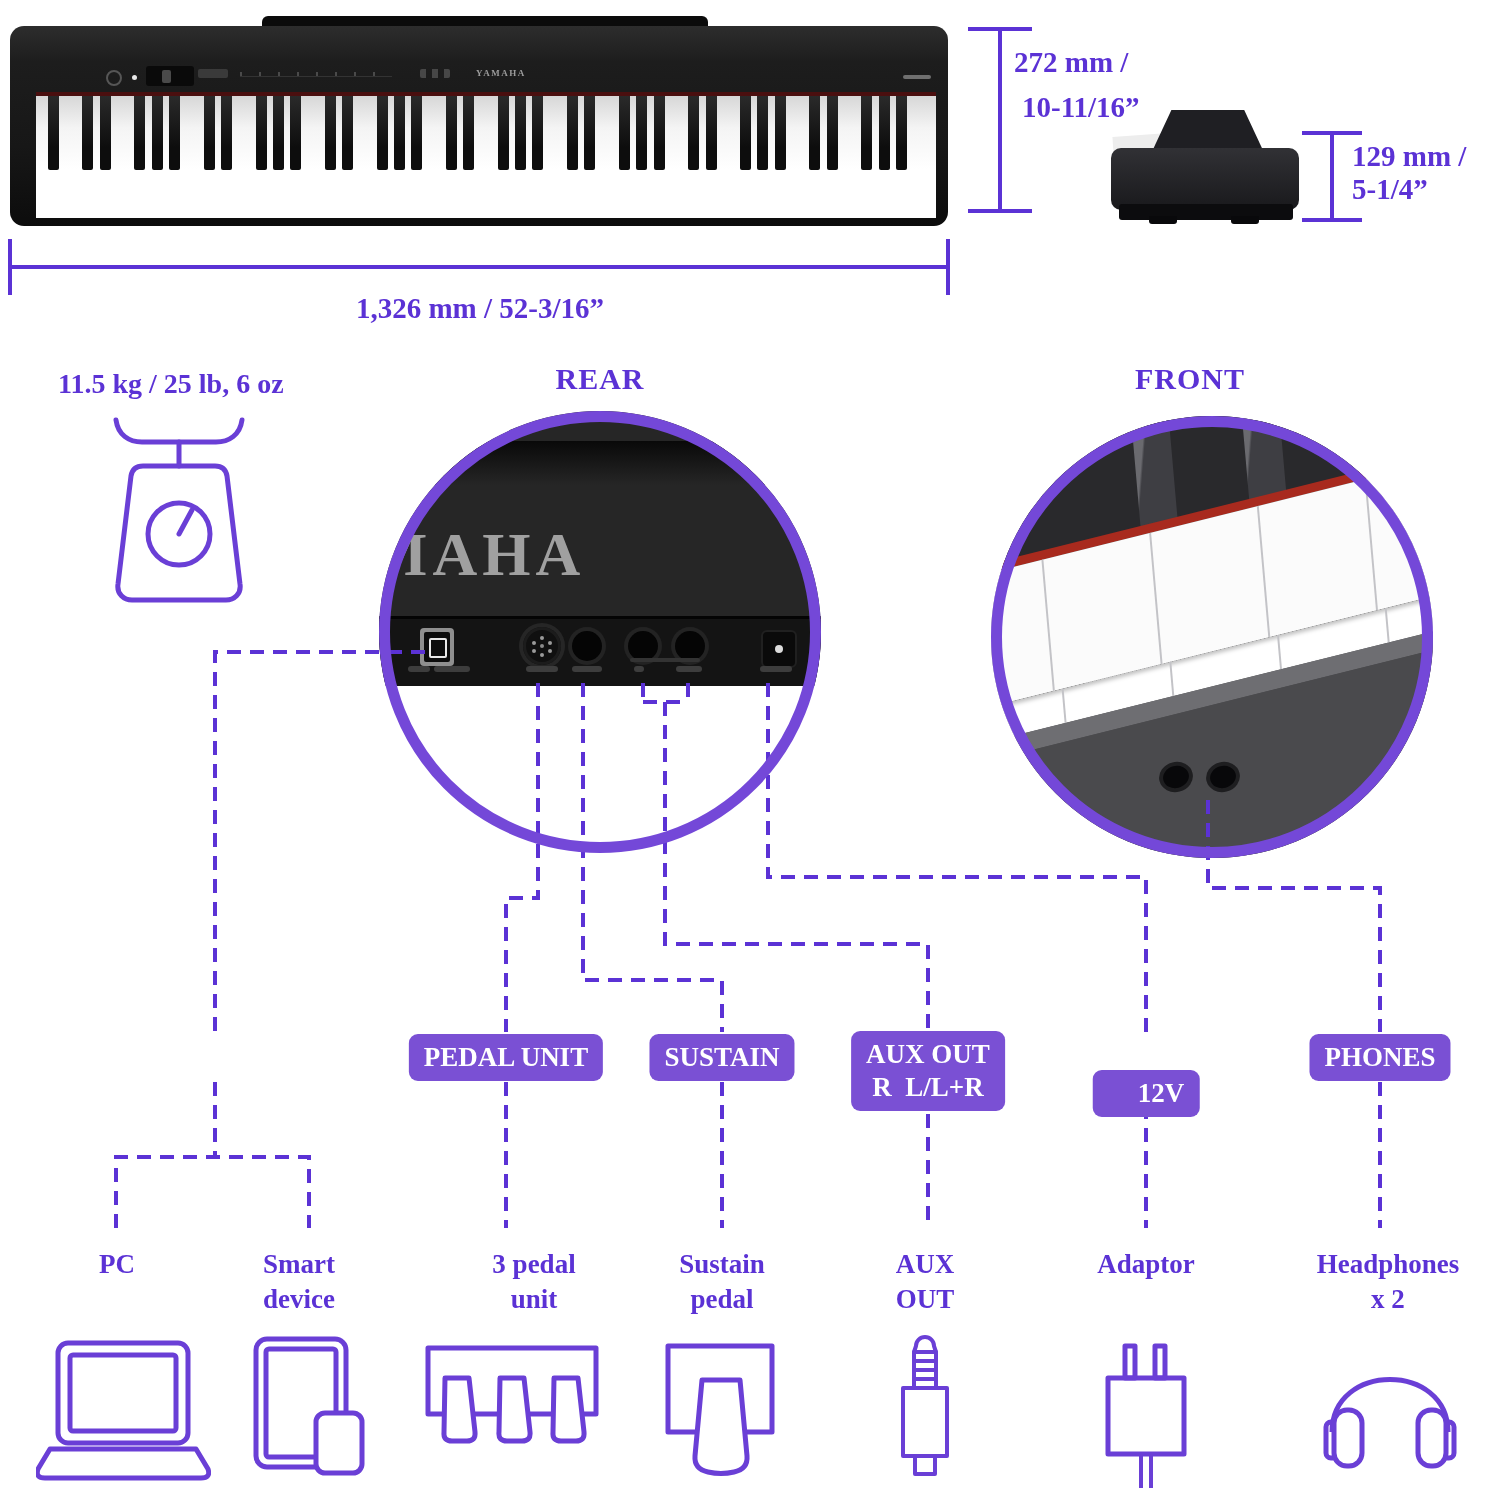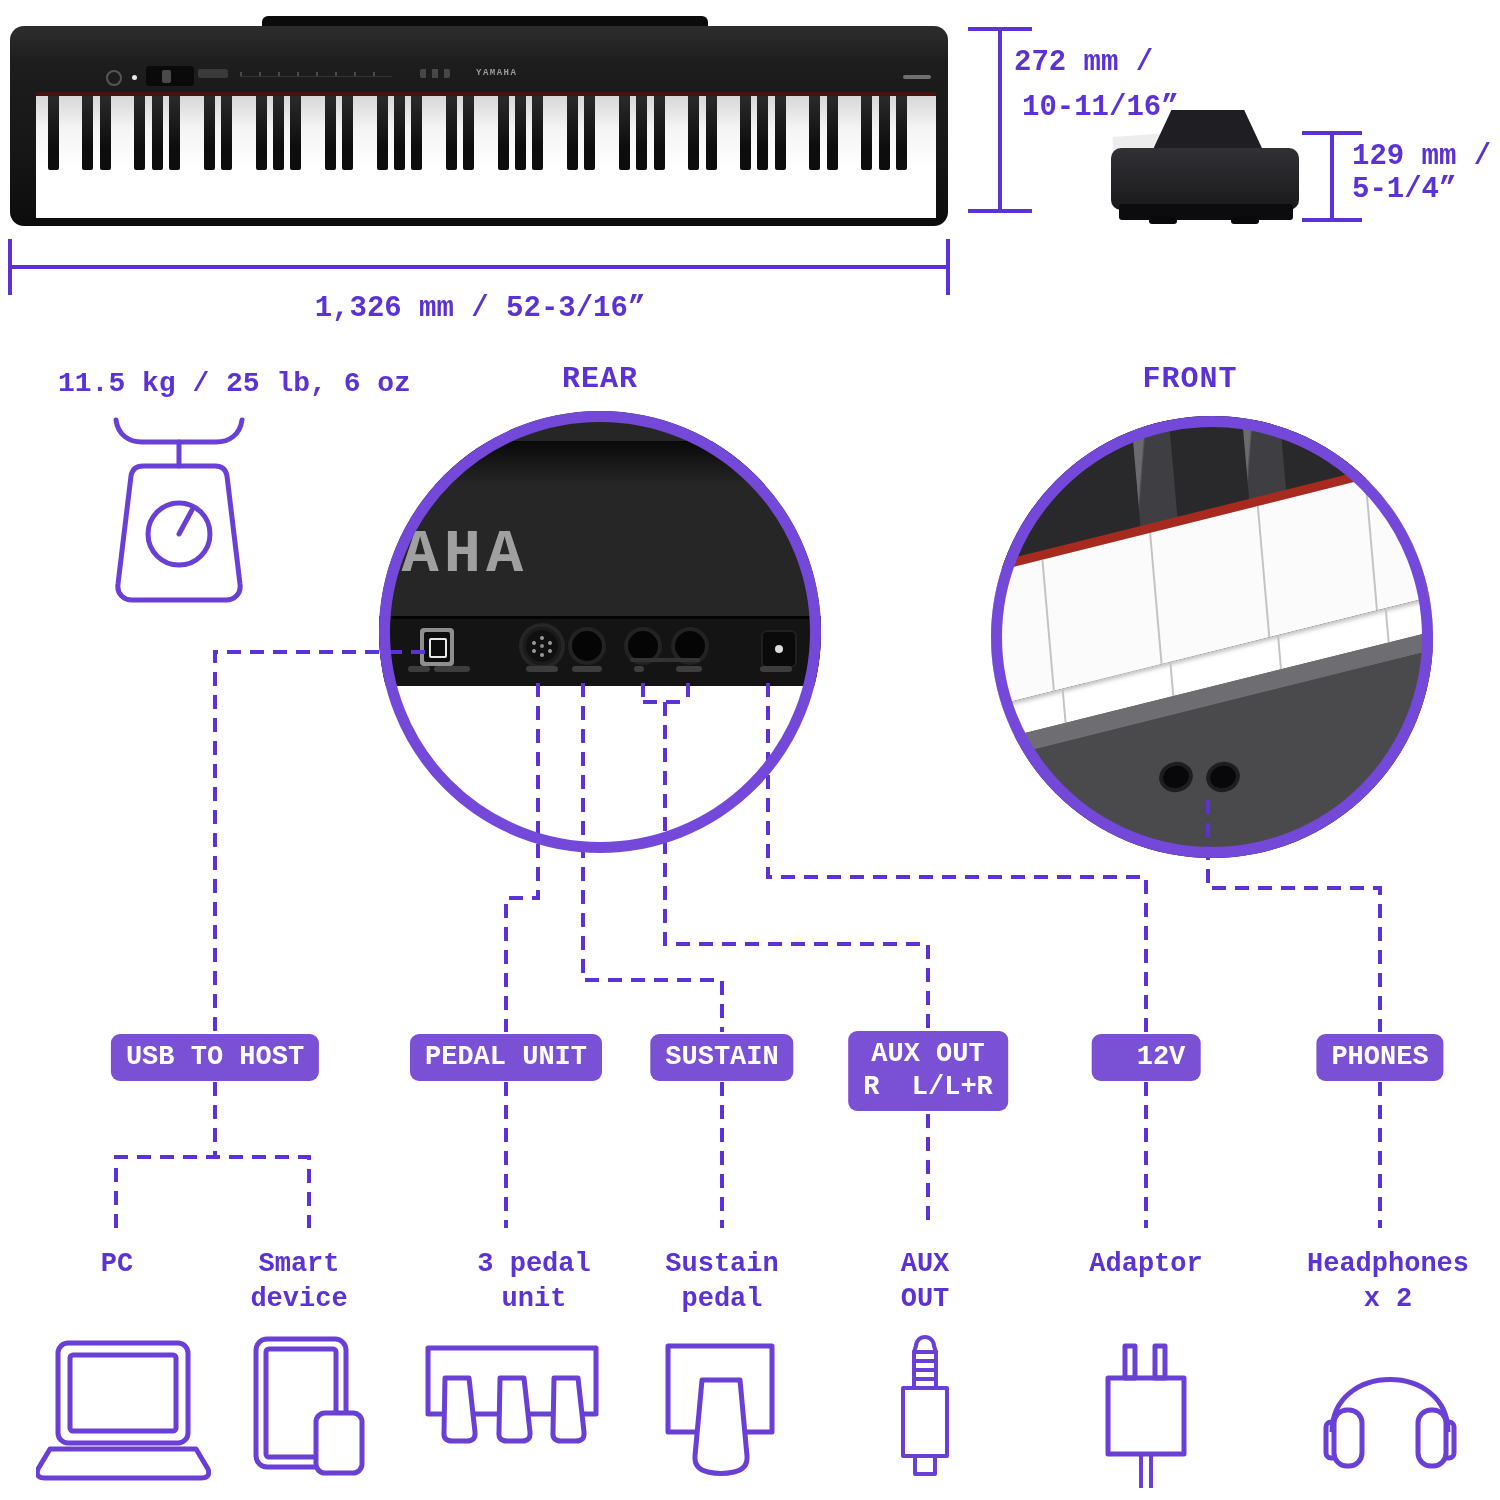--- a/index.html
+++ b/index.html
@@ -1,17 +1,17 @@
 <!DOCTYPE html>
 <html><head>
 <meta charset="utf-8">
 <style>
   html,body{margin:0;padding:0;background:#fff;}
   #stage{position:relative;width:1500px;height:1500px;background:#ffffff;overflow:hidden;
-         font-family:Liberation Mono, monospace;}
+         font-family:Liberation Serif, serif;}
   .abs{position:absolute;}
   
   #piano{z-index:10;}
   .piano-body{left:10px;top:26px;width:938px;height:200px;border-radius:14px;
     background:linear-gradient(180deg,#2d2d2d 0%,#1d1d1d 18%,#171717 60%,#0c0c0c 100%);}
   .music-rest{left:262px;top:16px;width:446px;height:16px;background:#0b0b0b;border-radius:6px 6px 0 0;}
   .felt{left:36px;top:92px;width:900px;height:4px;background:#4a0f0f;}
   .keys{left:36px;top:96px;width:900px;height:122px;background:#fff;overflow:hidden;}
   .wkey{position:absolute;top:0;height:100%;background:linear-gradient(180deg,#d7d7d7 0,#f4f4f4 26%,#ffffff 60%);border-right:1px solid #a9a9a9;box-sizing:border-box;}
   .bkey{position:absolute;top:0;width:11px;height:74px;background:linear-gradient(180deg,#2a2a2a,#0d0d0d 70%);border-radius:0 0 2px 2px;}
@@ -290,34 +290,31 @@
       </div>
       <div class="f-slip"></div>
       <div class="f-panel"></div>
       <div class="f-lower"></div>
     </div>
     <div class="hp-jack" style="left:172px;top:350px;"></div>
     <div class="hp-jack" style="left:219px;top:350px;"></div>
   </div>
   <div class="abs ring" style="left:991px;top:416px;width:442px;height:442px;"></div>
 
-  <div class="abs badge" style="left:215px;top:1034px;">
-      <span>USB TO HOST</span>
-    </div>
   <div class="abs badge" style="left:506px;top:1034px;">
       <span>PEDAL UNIT</span>
     </div>
   <div class="abs badge" style="left:722px;top:1034px;">
       <span>SUSTAIN</span>
     </div>
   <div class="abs badge" style="left:928px;top:1031px;">
     <span>AUX OUT</span>
       <span>R  L/L+R</span>
   </div>
-  <div class="abs badge" style="left:1146px;top:1034px;padding-left:45px;">
+  <div class="abs badge" style="left:1146px;top:1070px;padding-left:45px;">
       <span>12V</span>
     </div>
   <div class="abs badge" style="left:1380px;top:1034px;">
       <span>PHONES</span>
     </div>
 
   <div class="abs ptext bottom-name" style="left:117px;top:1247px;">PC</div>
   <div class="abs ptext bottom-name" style="left:299px;top:1247px;">
     <div>Smart</div>
       <div>device</div>

